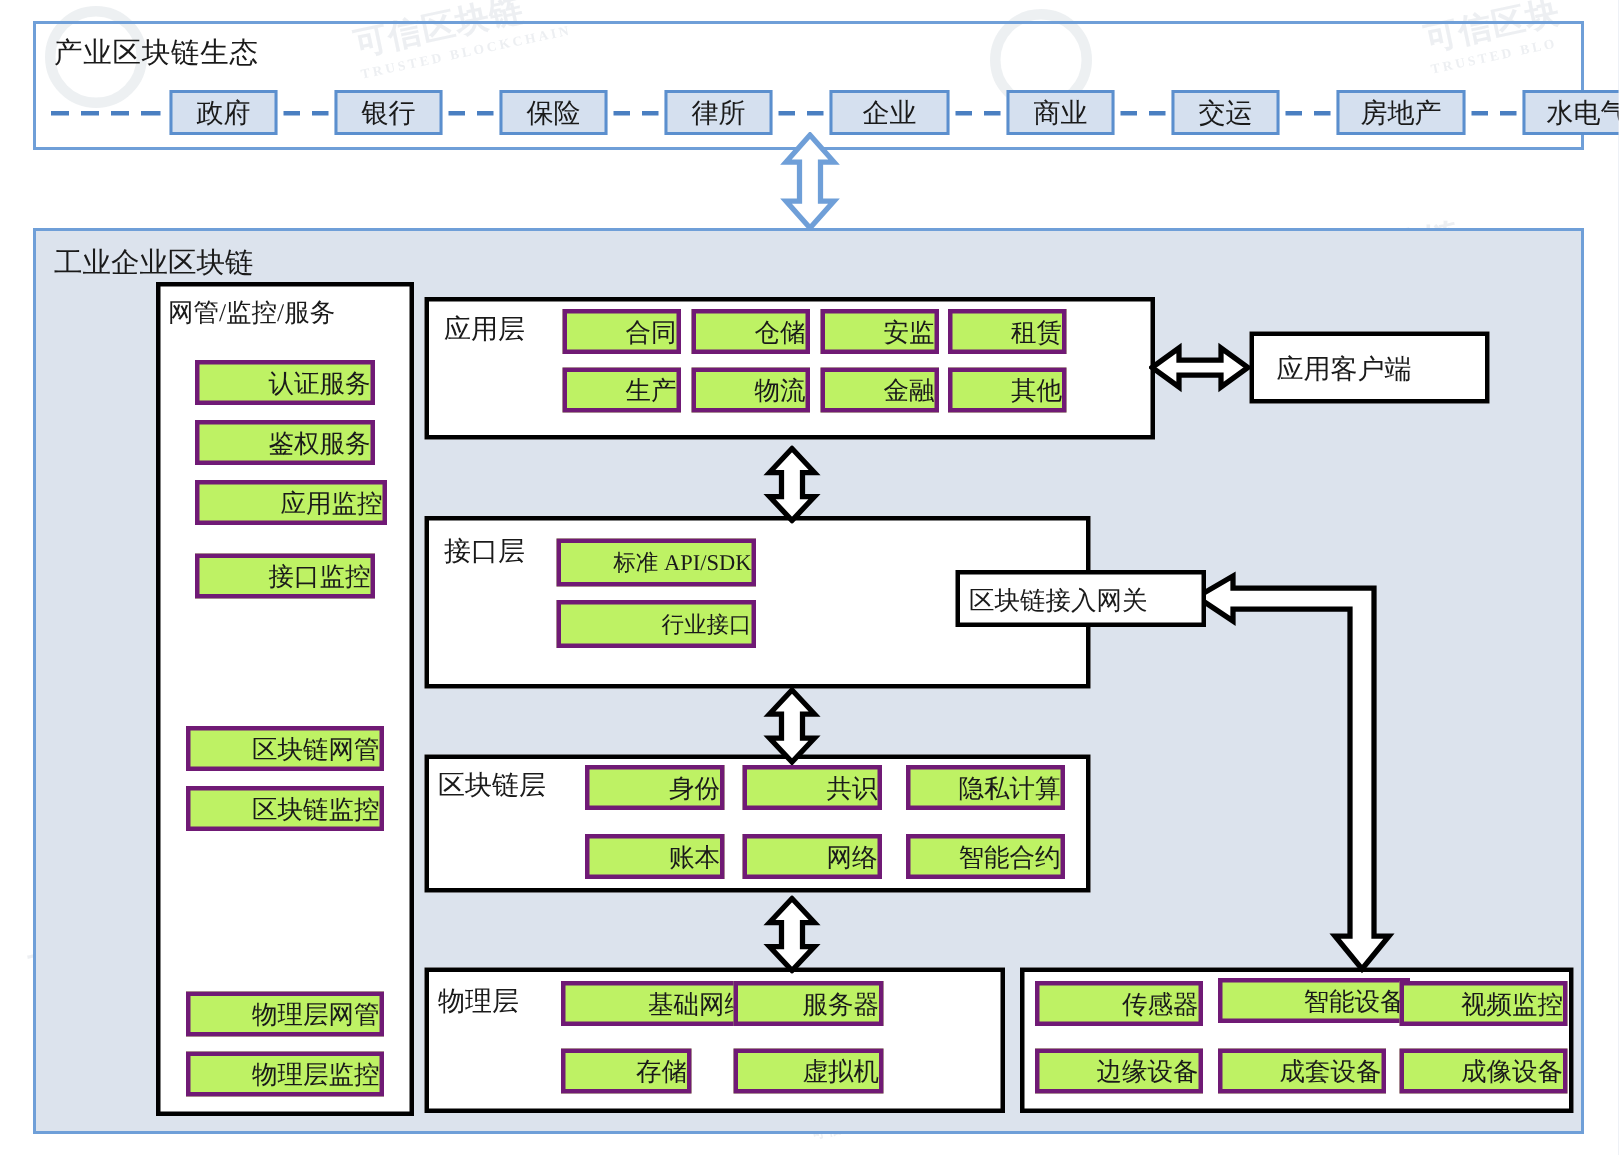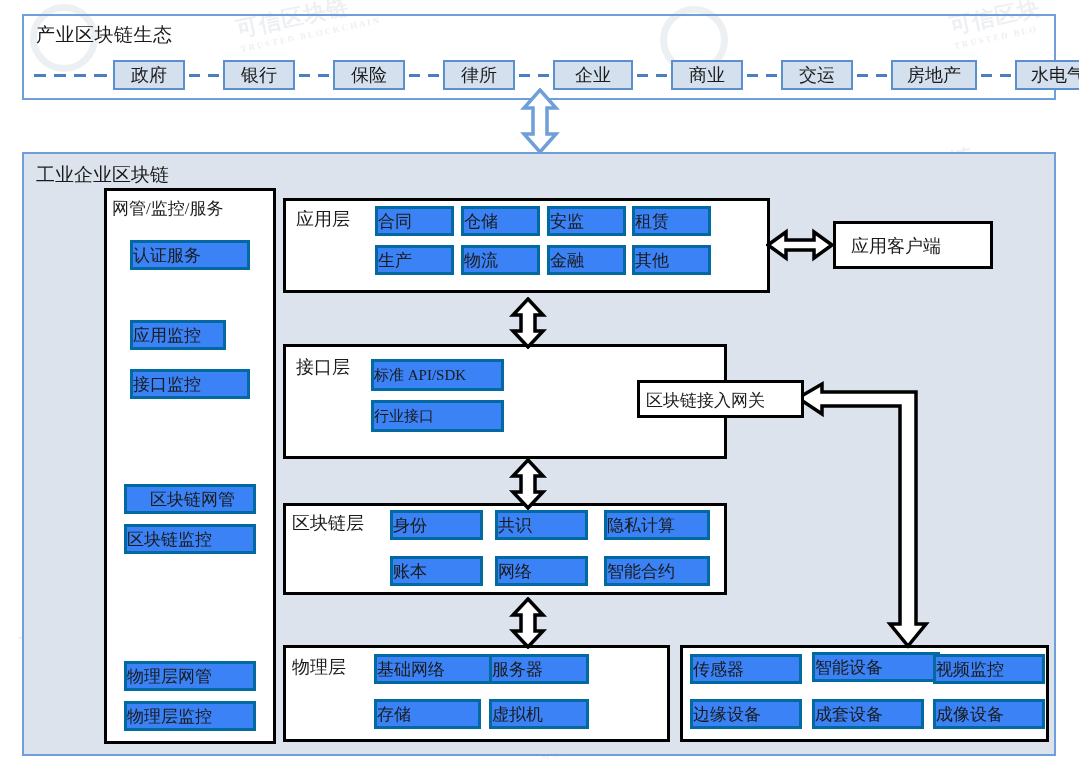--- a/index.html
+++ b/index.html
@@ -52,22 +52,22 @@
 
   
   .card{
     position:absolute;background:#ffffff;border:3px solid #000;
     box-sizing:border-box;z-index:4;
   }
   .card-label{
     position:absolute;font-size:18px;z-index:6;white-space:nowrap;
   }
   .cell{
-    position:absolute;background:#3b82f6;border:3px solid #0369a1;
-    box-sizing:border-box;display:flex;align-items:center;justify-content:flex-start;
+    position:absolute;background:#bef264;border:3px solid #701a75;
+    box-sizing:border-box;display:flex;align-items:center;justify-content:flex-end;
     font-size:17px;z-index:6;white-space:nowrap;
   }
   .cell.small{font-size:15px;font-family:Liberation Serif, serif;}
 
   
   #ops-card{left:104px;top:188px;width:172px;height:556px;}
   #ops-title{left:112px;top:197px;width:156px;text-align:left;font-size:17px;}
 
   
   .arrow{position:absolute;z-index:7;}
@@ -191,21 +191,24 @@
 
   <div class="ent-panel"></div>
   <div class="ent-title">工业企业区块链</div>
 
   <div class="card" id="ops-card"></div>
   <div class="card-label" id="ops-title">网管/监控/服务</div>
 
   <div class="cell" style="left:130px;top:240px;width:120px;height:30px;">
     <span>认证服务</span>
     </div>
-  <div class="cell" style="left:130px;top:320px;width:96px;height:30px;">
+  <div class="cell" style="left:130px;top:280px;width:120px;height:30px;">
+    <span>鉴权服务</span>
+    </div>
+  <div class="cell" style="left:130px;top:320px;width:128px;height:30px;">
     <span>应用监控</span>
     </div>
   <div class="cell" style="left:130px;top:369px;width:120px;height:30px;">
     <span>接口监控</span>
     </div>
 
   <div class="cell" style="left:124px;top:484px;width:132px;height:30px;padding-left:23px;">
     <span>区块链网管</span>
     </div>
   <div class="cell" style="left:124px;top:524px;width:132px;height:30px;">
@@ -312,21 +315,21 @@
 
   <div class="card" style="left:283px;top:645px;width:387px;height:97px;"></div>
   <div class="card-label" style="left:292px;top:655px;">物理层</div>
 
   <div class="cell" style="left:374px;top:654px;width:129px;height:30px;">
     <span>基础网络</span>
     </div>
   <div class="cell" style="left:489px;top:654px;width:100px;height:30px;">
     <span>服务器</span>
     </div>
-  <div class="cell" style="left:374px;top:699px;width:107px;height:30px;">
+  <div class="cell" style="left:374px;top:699px;width:87px;height:30px;">
     <span>存储</span>
     </div>
   <div class="cell" style="left:489px;top:699px;width:100px;height:30px;">
     <span>虚拟机</span>
     </div>
 
   <div class="card" style="left:680px;top:645px;width:369px;height:97px;"></div>
 
   <div class="cell" style="left:690px;top:654px;width:112px;height:30px;">
     <span>传感器</span>

